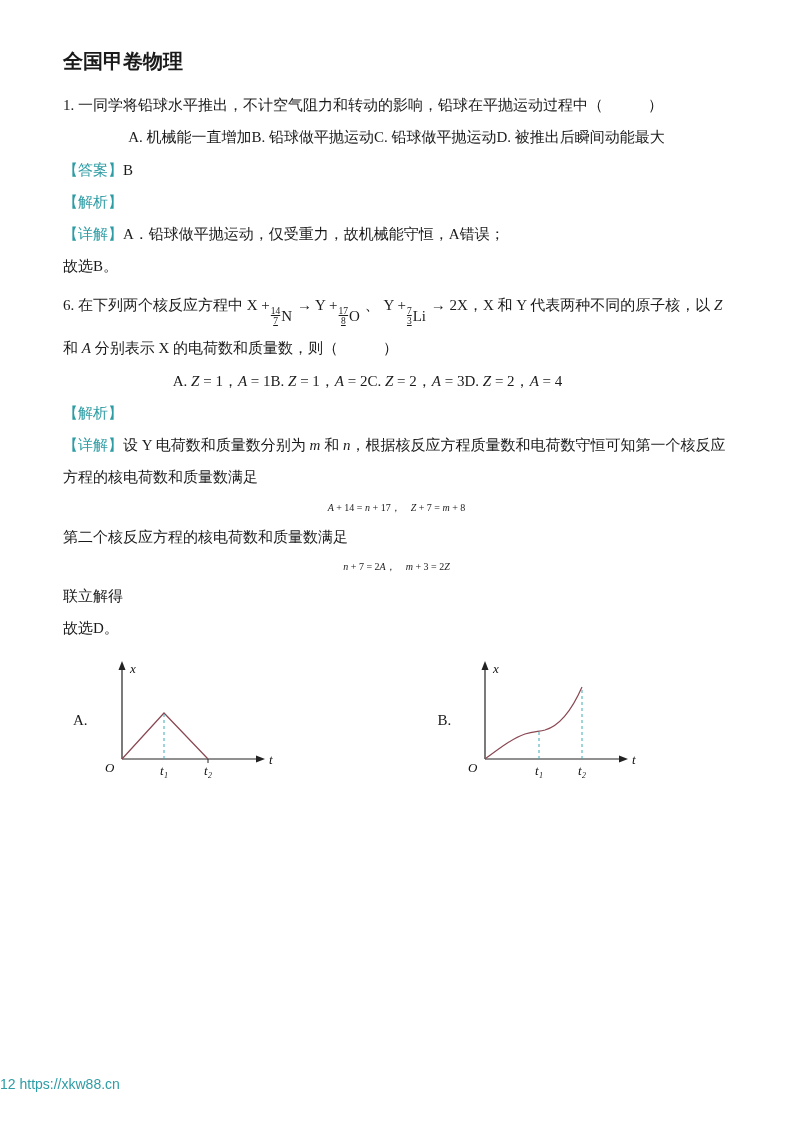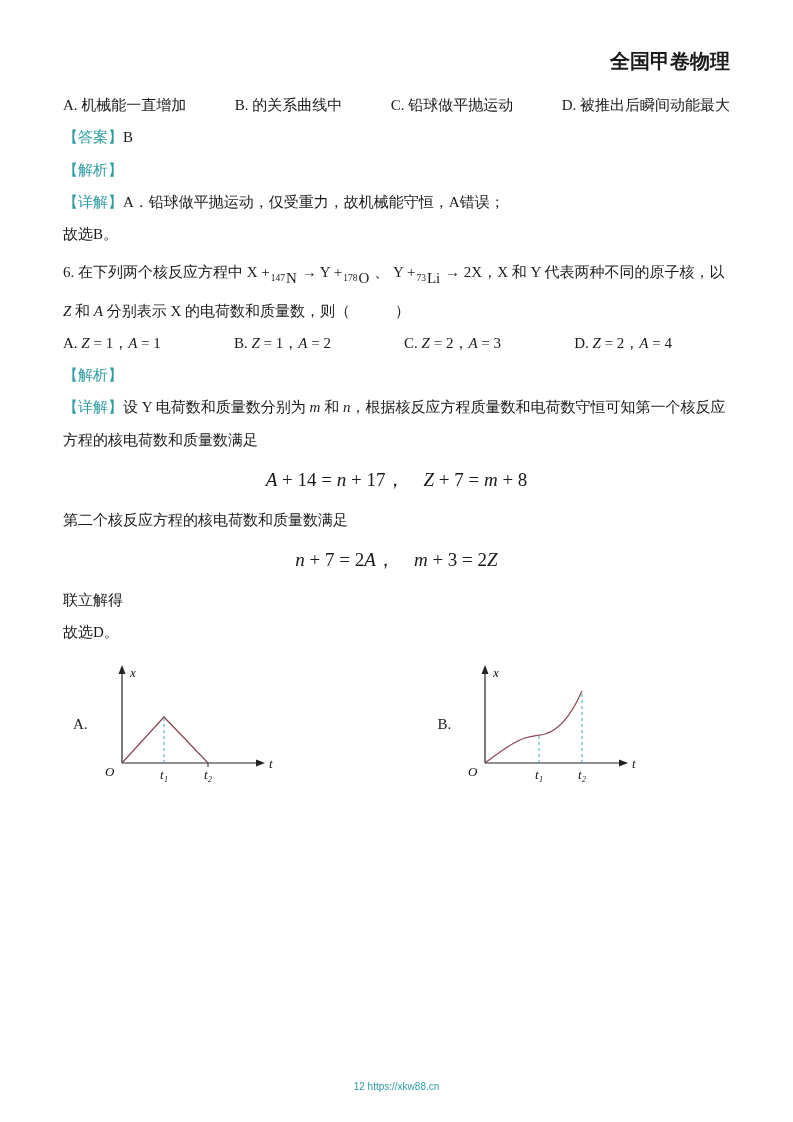--- a/index.html
+++ b/index.html
@@ -9,58 +9,59 @@
     position: relative;
     width: 793px; height: 1122px;
     margin: 0 auto;
     background: #ffffff;
     color: #1a1a1a;
     font-family: "Liberation Serif", "DejaVu Serif", serif;
     font-size: 15px;
     padding: 48px 63px 0 63px;
     overflow: hidden;
   }
-  .title { text-align: right; font-size: 20px; font-weight: 700; margin: 0 0 14px 0; }
+  .title { text-align: left; font-size: 20px; font-weight: 700; margin: 0 0 14px 0; }
   .para { margin: 0; line-height: 2.15; }
   .sect-gap { margin-top: 6px; }
   .accent { color: var(--accent, #2e9ca4); }
-  .options-row { display: flex; justify-content: space-between; line-height: 2.15; }
+  .options-row { display: flex; justify-content: center; line-height: 2.15; }
   .options-row.narrow { padding-right: 58px; }
   .option { white-space: nowrap; }
   .fml { font-family: "Liberation Serif", "DejaVu Serif", serif; }
   i { font-family: "Liberation Serif", "DejaVu Serif", serif; }
   .nuclide { display: inline-flex; align-items: center; vertical-align: -4px; margin: 0 1px; }
-  .scripts { display: inline-flex; flex-direction: row; align-items: center;
-             font-size: 9.5px; line-height: 1.12; margin-right: 1px; }
-  .equation { text-align: center; line-height: 2.3; font-size: 19px; margin: 2px 0; }
+  .scripts { display: inline-flex; flex-direction: column; align-items: center;
+             font-size: 9.5px; line-height: 1.12; margin-right: 1px; text-decoration: underline; }
+  .equation { text-align: center; line-height: 2.3; font-size: 10px; margin: 2px 0; }
   .graphs-row { display: flex; align-items: center; margin-top: 12px; }
   .graph-block { display: flex; align-items: center; }
   .graph-block + .graph-block { margin-left: 148px; }
   .graph-label { margin: 0 4px 0 10px; }
   svg text { font-size: 13px; font-family: "Liberation Serif", "DejaVu Serif", serif; font-style: italic; fill: #111; }
   .axis { stroke: #222; stroke-width: 1.2; fill: none; }
   .axis-fill { fill: #222; stroke: none; }
   .curve { stroke: var(--curve, #8a4752); stroke-width: 1.2; fill: none; }
   .dash { stroke: var(--dash, #38abb5); stroke-width: 1; stroke-dasharray: 3 3; fill: none; }
   .tick { stroke: #222; stroke-width: 1; }
-  .footer { position: absolute; left: 0; right: 0; bottom: 30px; text-align: center;
-            color: var(--accent, #2e9ca4); font-size: 10px;
+  .footer { position: absolute; left: 0; right: 0; bottom: 30px; 
+            color: var(--accent, #2e9ca4); font-size: 14px;
             font-family: "Liberation Sans", "DejaVu Sans", sans-serif; }
 </style>
 </head>
 <body>
 
 <div class="page">
 
   <h1 class="title">全国甲卷物理</h1>
 
+  <p class="para">1. 一同学将铅球水平推出，不计空气阻力和转动的影响，铅球在平抛运动过程中（　　　）</p>
 
   <div class="options-row">
     <span class="option">A. 机械能一直增加</span>
-    <span class="option">B. 的关系曲线中</span>
+    <span class="option">B. 铅球做平抛运动</span>
     <span class="option">C. 铅球做平抛运动</span>
     <span class="option">D. 被推出后瞬间动能最大</span>
   </div>
 
   <p class="para"><span class="accent">【答案】</span><span>B</span></p>
 
   <p class="para"><span class="accent">【解析】</span></p>
 
   <p class="para"><span class="accent">【详解】</span><span>A．铅球做平抛运动，仅受重力，故机械能守恒，A错误；</span></p>
   <p class="para">故选B。</p>

